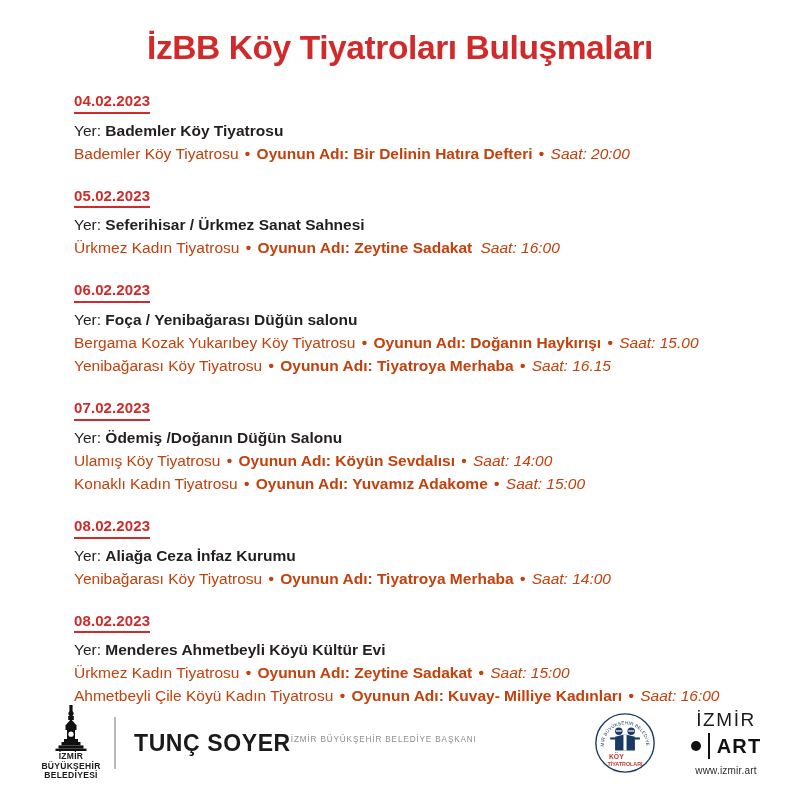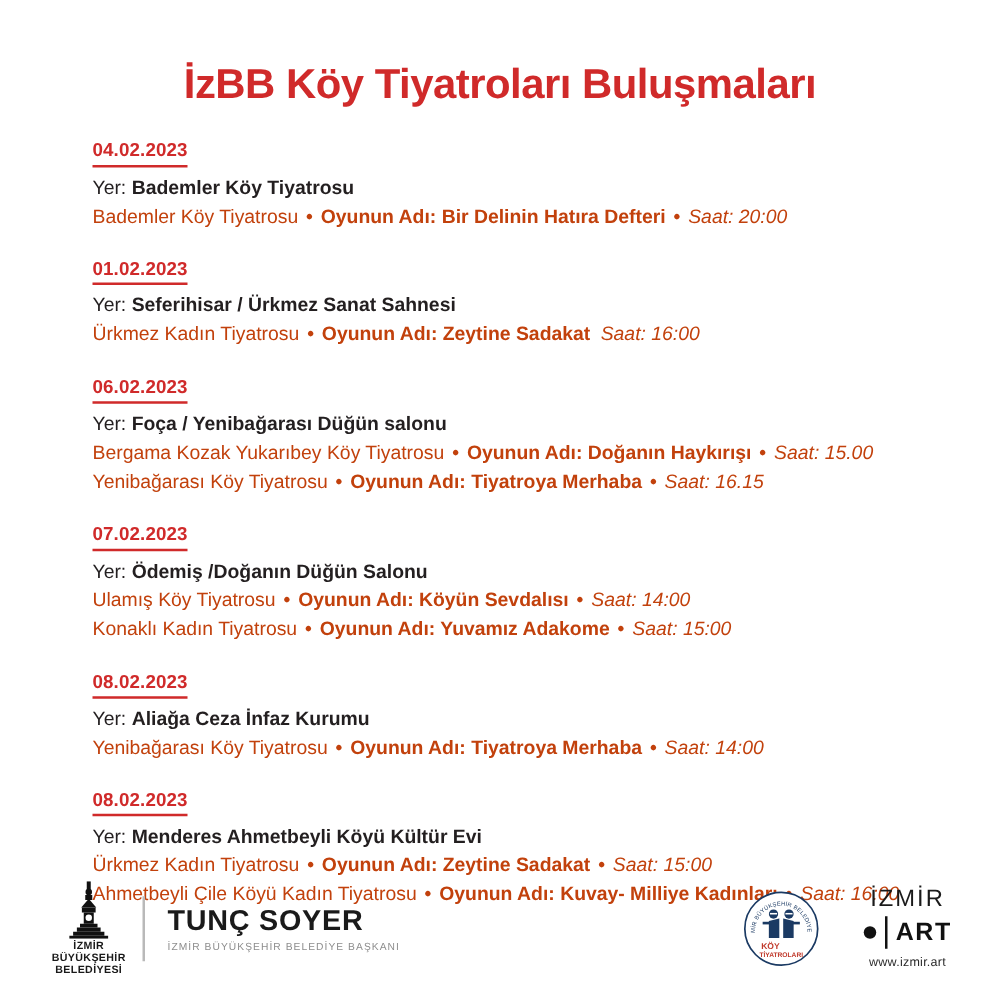--- a/index.html
+++ b/index.html
@@ -24,21 +24,21 @@
     background: #ffffff;
   }
 
   
   .title {
     color: #d02a2a;
     font-size: 33.5px;
     font-weight: bold;
     letter-spacing: -0.4px;
     text-align: center;
-    padding-top: 50px;
+    padding-top: 30px;
     line-height: 1.1;
     white-space: nowrap;
   }
 
   
   .schedule {
     margin-top: 25px;
     padding-left: 74px;
     padding-right: 20px;
   }
@@ -113,21 +113,21 @@
     margin-top: 1px;
   }
   .divider {
     width: 2px;
     height: 52px;
     background: #b9b9b9;
     margin: 0 18px 0 6px;
   }
   .soyer {
     display: flex;
-    flex-direction: column;
+    flex-direction: row;
     justify-content: flex-start;
   }
   .soyer-name {
     font-size: 23px;
     font-weight: bold;
     letter-spacing: 0.6px;
     color: #1a1a1a;
     line-height: 1.05;
   }
   .soyer-role {
@@ -205,21 +205,21 @@
       <div class="entry">
         <span class="troupe">Bademler Köy Tiyatrosu</span>
         <span class="sep">•</span>
         <span class="play">Oyunun Adı: Bir Delinin Hatıra Defteri</span>
         <span class="sep">•</span>
         <span class="time">Saat: 20:00</span>
       </div>
     </div>
 
     <div class="day-block">
-      <div class="date">01.02.2023</div>
+      <div class="date">05.02.2023</div>
       <div class="venue-line">
         <span class="venue-label">Yer:</span>
         <span class="venue-name">Seferihisar / Ürkmez Sanat Sahnesi</span>
       </div>
       <div class="entry">
         <span class="troupe">Ürkmez Kadın Tiyatrosu</span>
         <span class="sep">•</span>
         <span class="play">Oyunun Adı: Zeytine Sadakat</span>
         <span class="sep"></span>
         <span class="time">Saat: 16:00</span>

